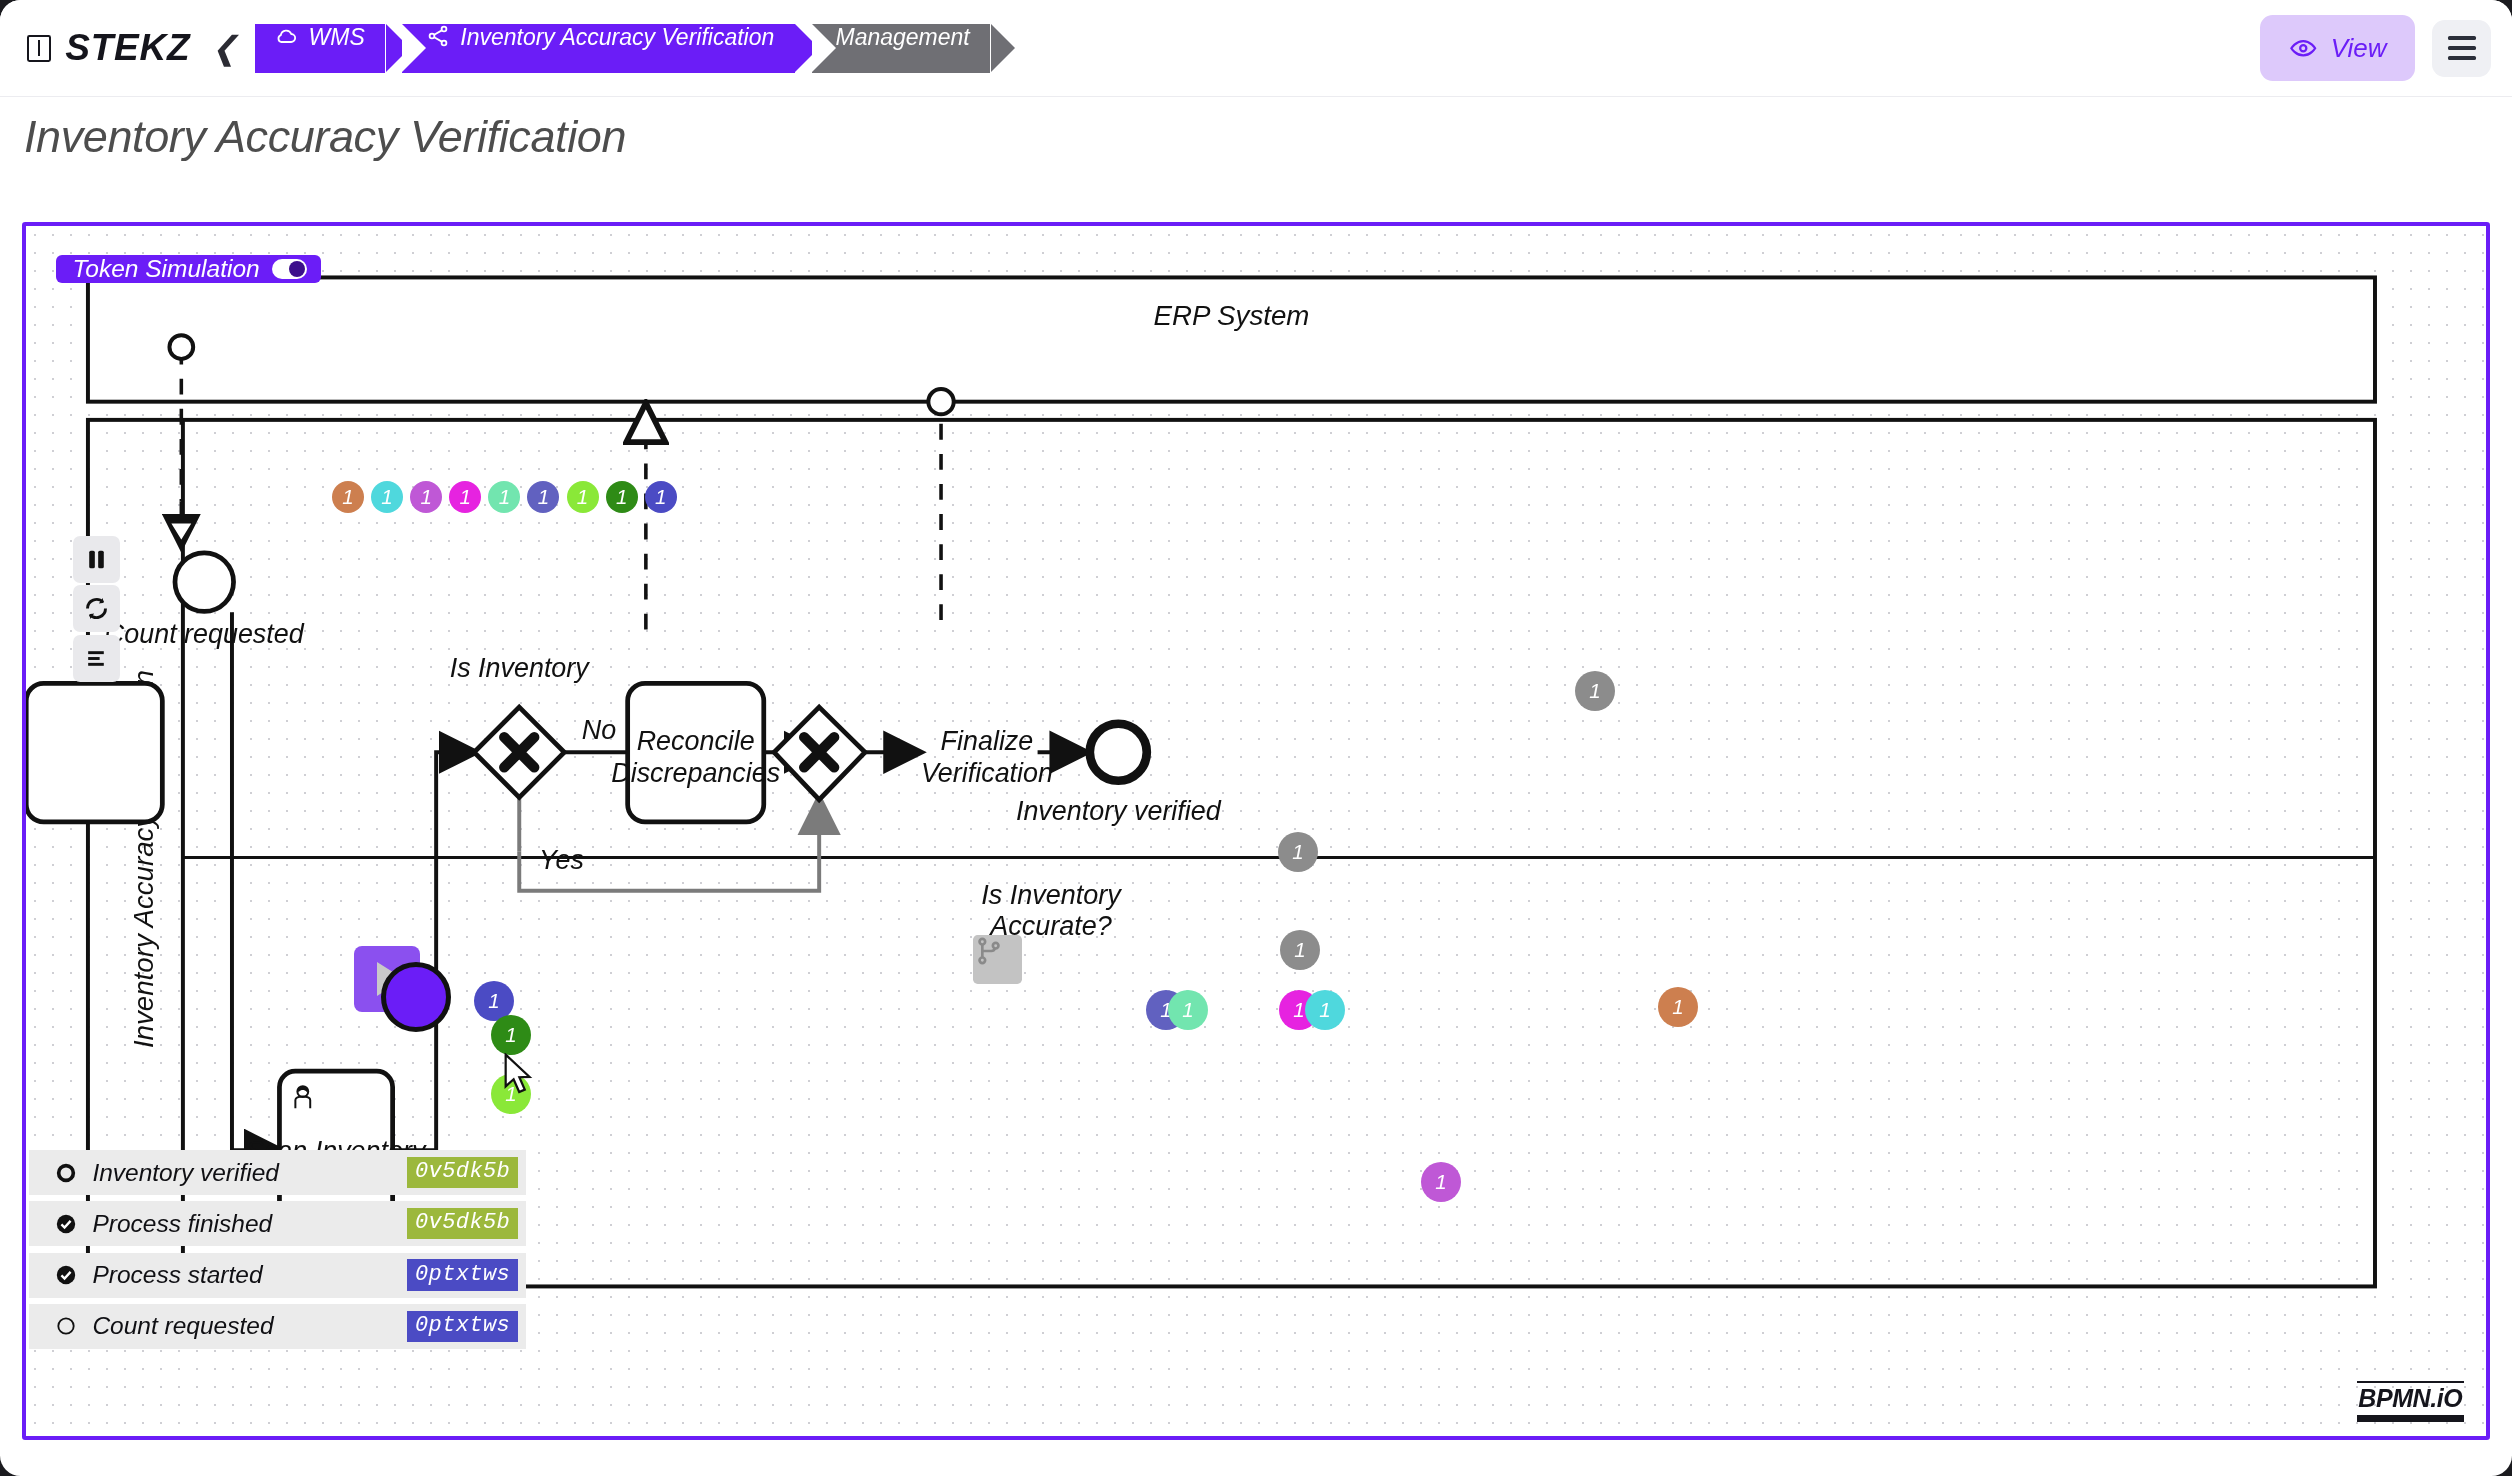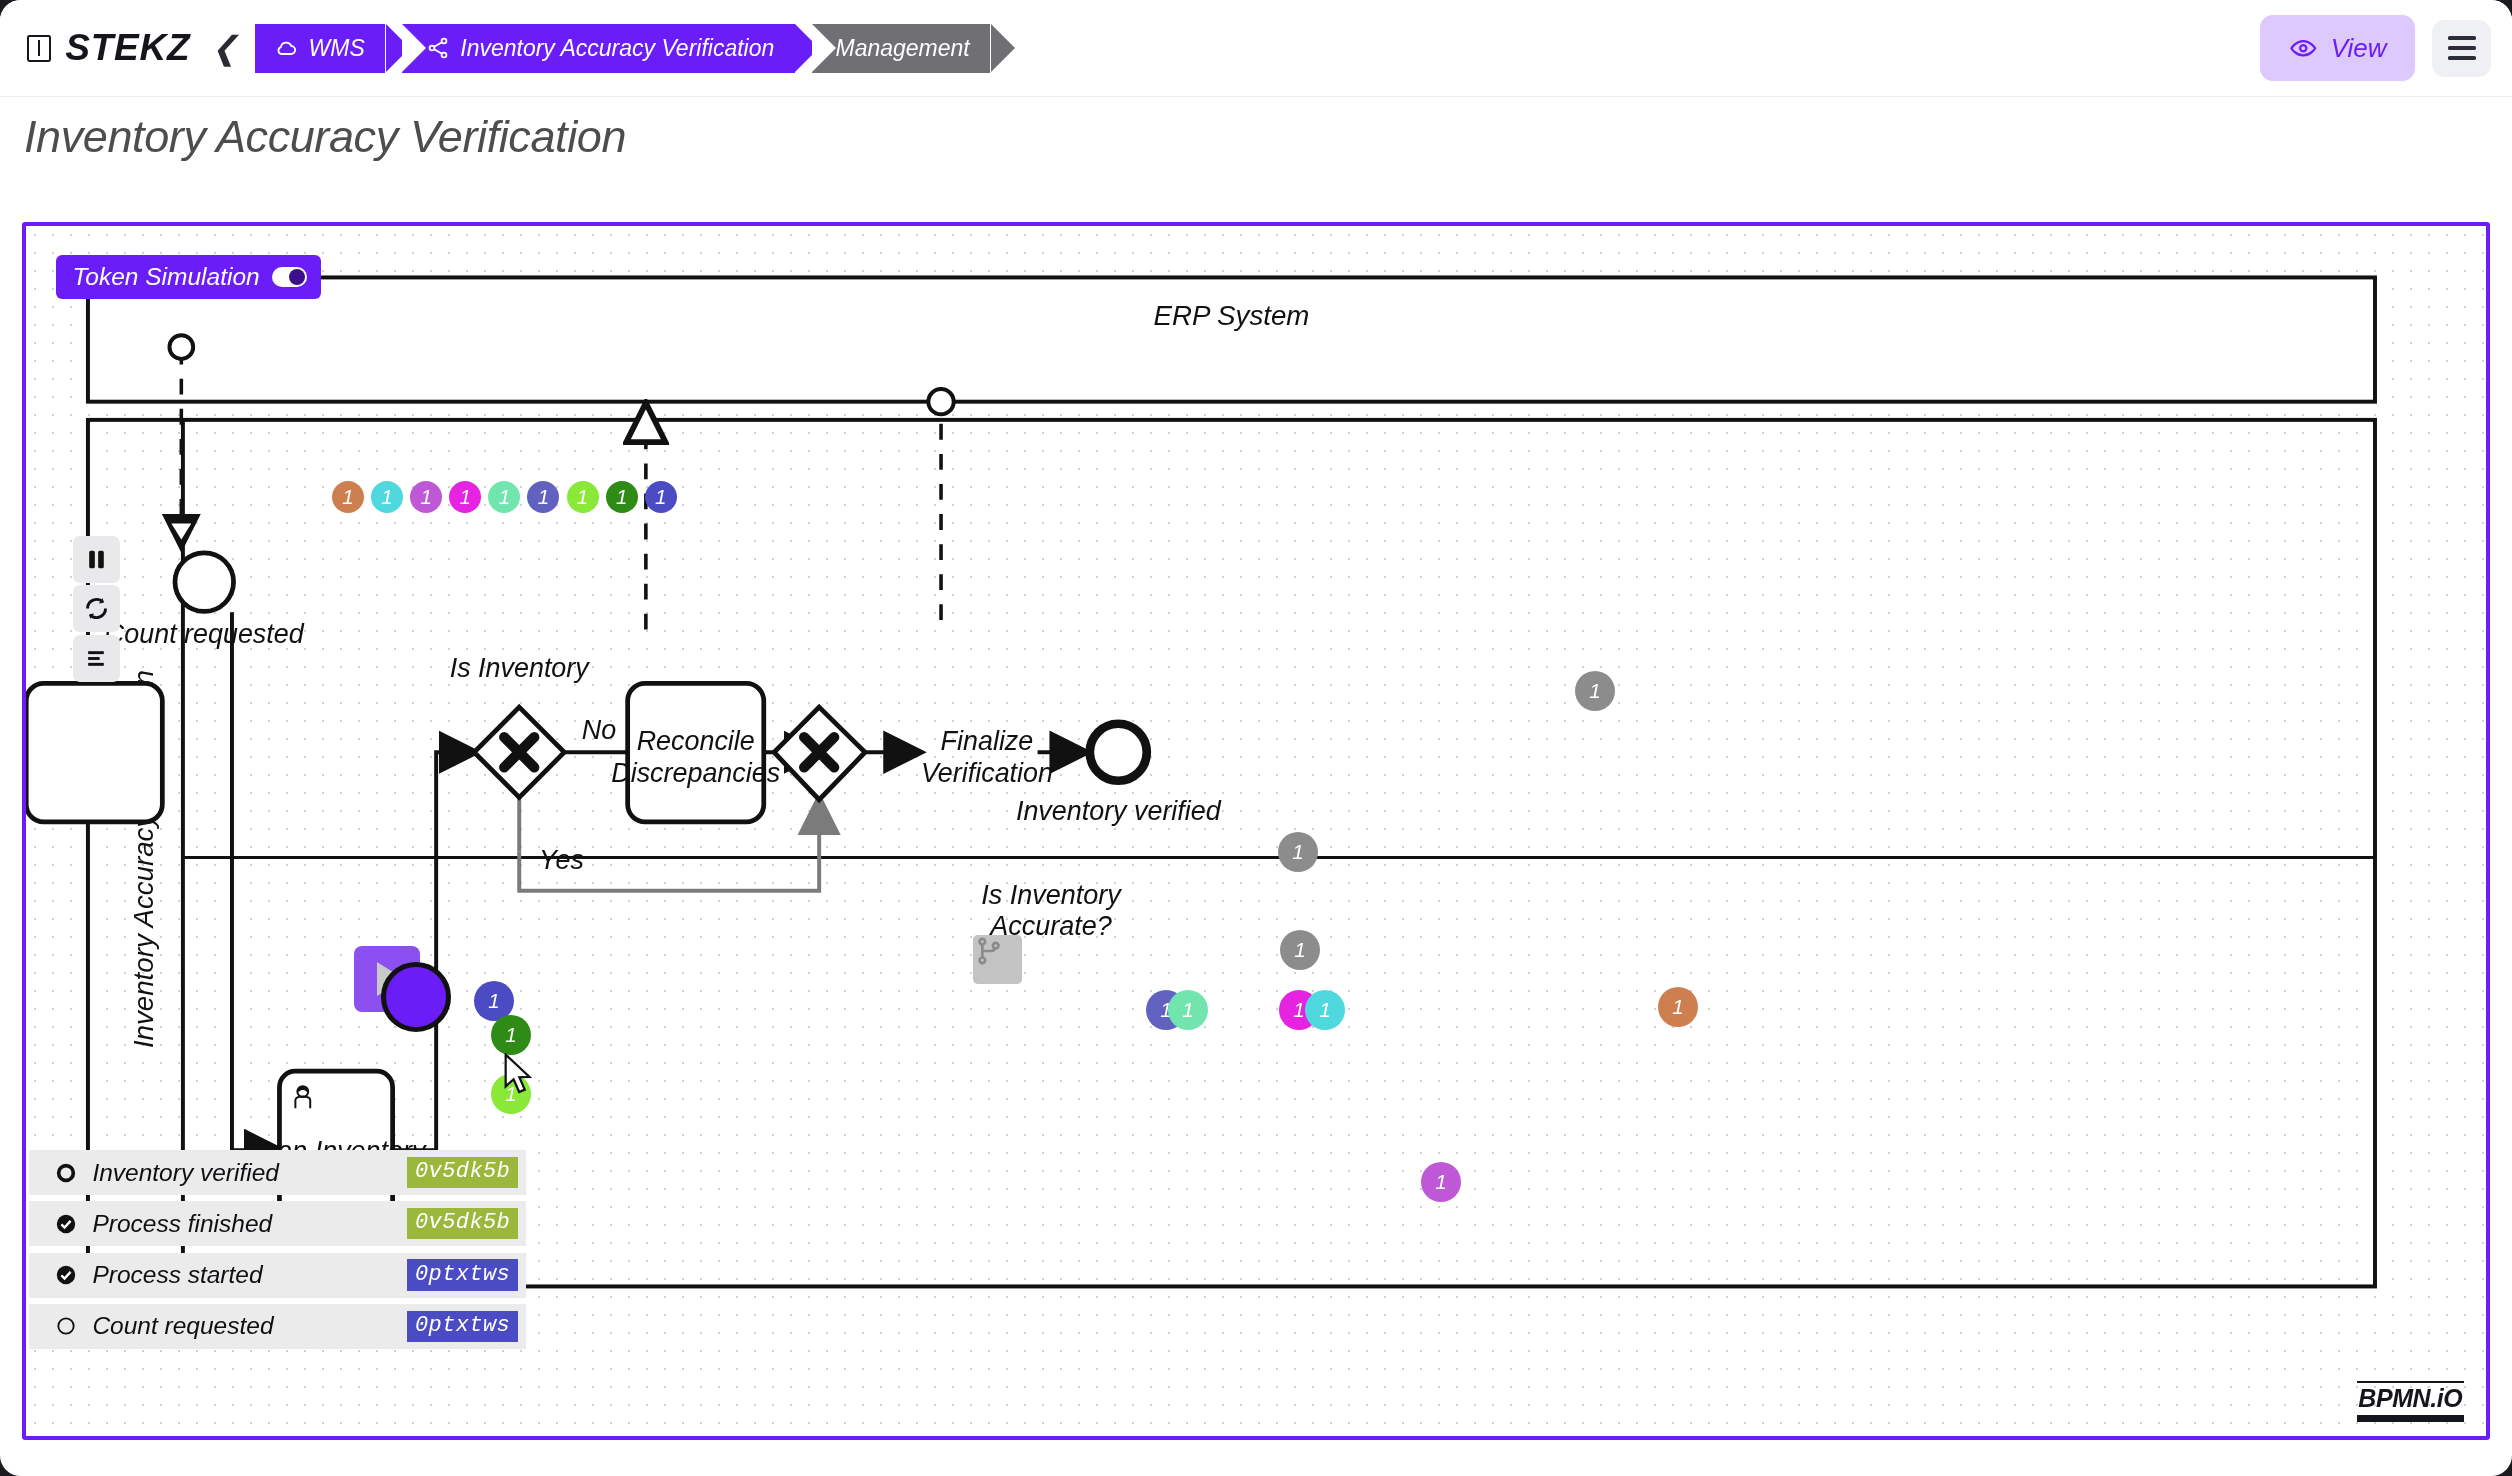--- a/index.html
+++ b/index.html
@@ -35,21 +35,21 @@
     font-size:37px; font-weight:700; letter-spacing:0.8px; color:#15151c;
     font-family:"Liberation Sans", sans-serif;
   }
   .back-chev {
     margin:0 17.4px 0 20.6px; color:#2b2b33; font-size:32px; line-height:1;
     cursor:pointer; font-weight:400;
   }
 
   .crumbs { display:flex; align-items:stretch; height:49px; }
   .crumb {
-    position:relative; display:flex; align-items:center; gap:10.3px;
+    position:relative; display:flex; align-items:flex-start; gap:10.3px;
     color:#fff; font-size:23px; padding:0 20.6px 0 24px;
     background:#6b1df7; margin-right:16.6px;
   }
   .crumb:first-child { padding-left:19px; }
   .crumb::after {
     content:""; position:absolute; right:-24.5px; top:0;
     border-left:24.5px solid #6b1df7;
     border-top:24.5px solid transparent; border-bottom:24.5px solid transparent;
   }
   .crumb::before {
@@ -92,21 +92,21 @@
   .dots {
     position:absolute; inset:0;
     background-image:radial-gradient(#cfcfd4 1.3px, transparent 1.3px);
     background-size:18px 18px;
   }
 
   
   .sim-toggle {
     position:absolute; left:30px; top:29px;
     background:#6b1df7; color:#fff; border-radius:6px;
-    height:44px; padding:0 13.5px 0 16.6px;
+    height:28px; padding:0 13.5px 0 16.6px;
     display:flex; align-items:center; gap:12.7px;
     font-size:24.5px; cursor:pointer; z-index:6;
   }
   .switch {
     width:35px; height:20.6px; border-radius:10.3px; background:#ffffff;
     position:relative; flex:0 0 auto;
   }
   .switch i {
     position:absolute; width:16px; height:16px; border-radius:50%;
     background:#3c0f8c; top:2.4px; right:2.4px;

